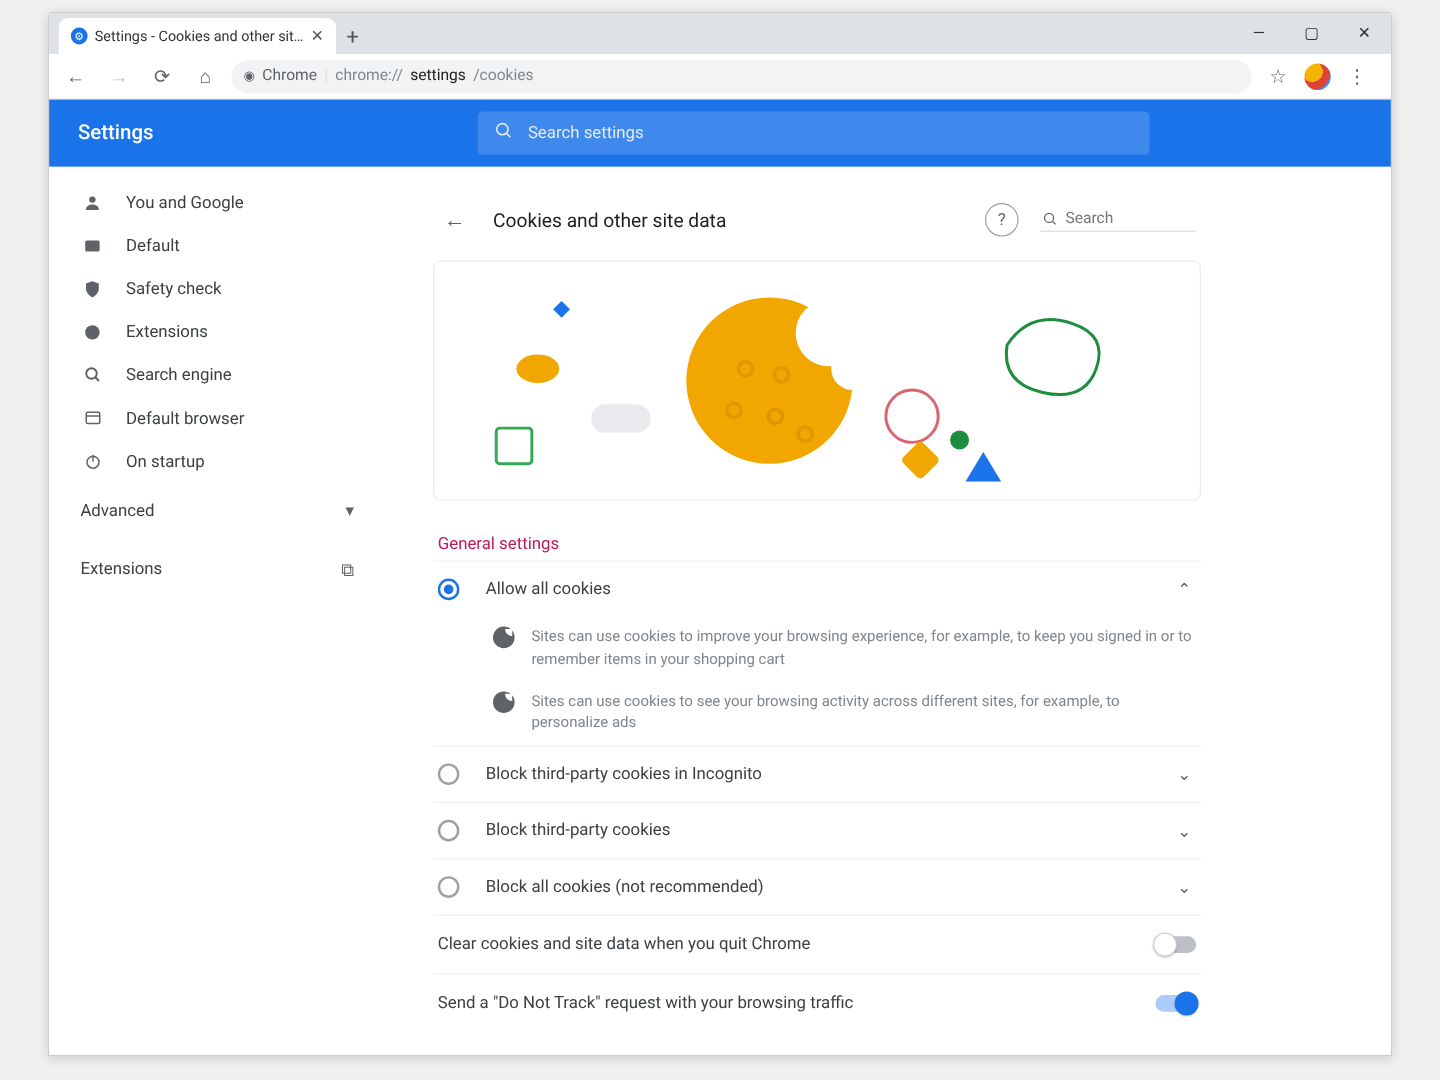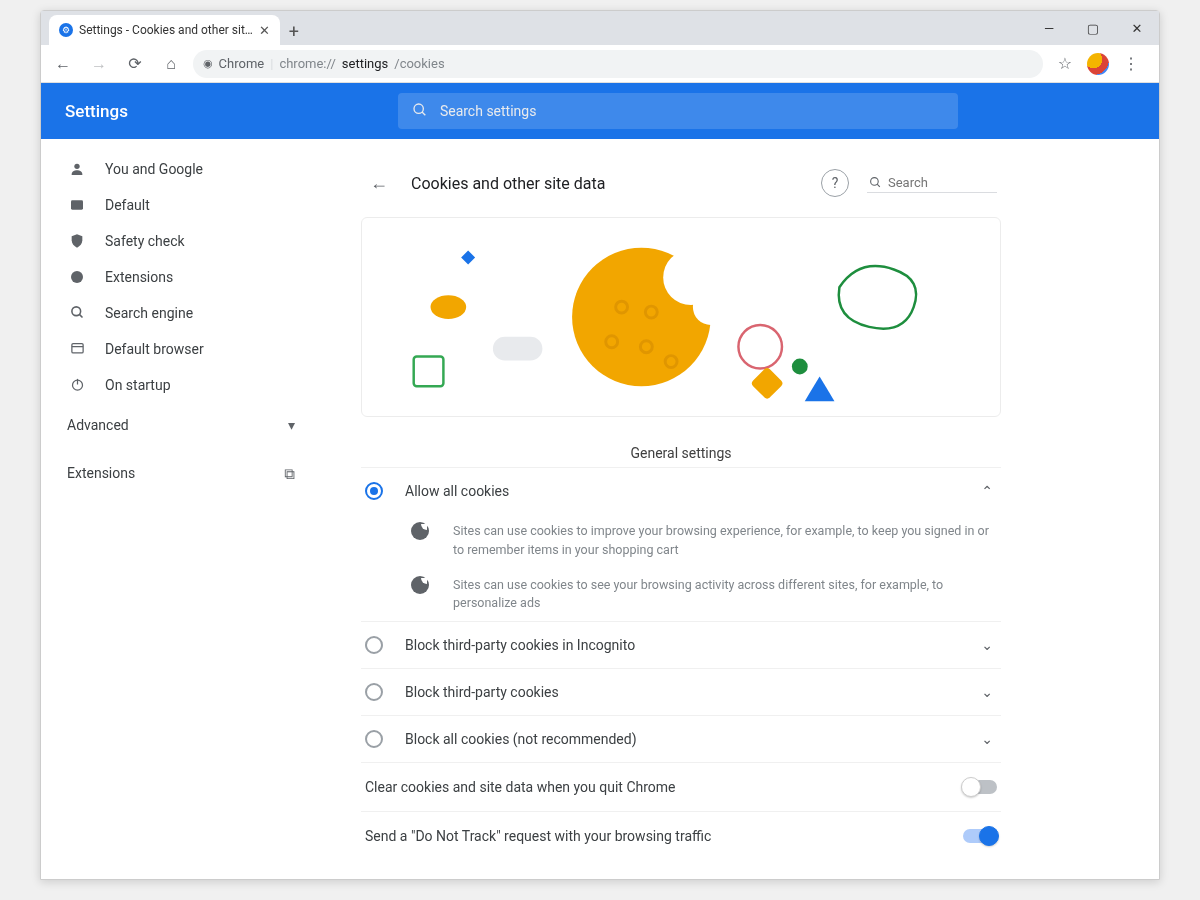--- a/index.html
+++ b/index.html
@@ -49,31 +49,31 @@
   .page-head .back { width:28px; height:28px; display:flex; align-items:center; justify-content:center; color:#5f6368; font-size:18px;}
   .page-head .ptitle { font-size:16px; color:#202124; flex:0 0 auto;}
   .page-head .spacer { flex:1;}
   .page-head .help { width:28px; height:28px; border:1.5px solid #9aa0a6; border-radius:50%; display:flex; align-items:center; justify-content:center; color:#5f6368; font-size:14px;}
   .page-head .psearch { display:flex; align-items:center; gap:6px; border-bottom:1px solid #dadce0; padding:2px 2px; color:#5f6368; font-size:13px; min-width:130px;}
   .page-head .psearch input { border:none; outline:none; font-size:13px; width:90px; color:#3c4043;}
   
   .hero { height:200px; background:#fff; border:1px solid #ececec; border-radius:6px; margin:8px 0 18px; position:relative; overflow:hidden;}
   .hero svg { position:absolute; inset:0; width:100%; height:100%;}
   
-  .sect { font-size:14px; color:#404040; padding:10px 4px 6px;text-align:center;}
+  .sect { font-size:14px; color:#be185d; padding:10px 4px 6px;}
   
   .radio-row { display:flex; align-items:center; padding:14px 4px; border-top:1px solid #f0f0f0;}
   .radio-row:first-of-type { border-top:none;}
   .radio { width:18px; height:18px; border-radius:50%; border:2px solid #9aa0a6; margin-right:22px; position:relative; flex:0 0 18px;}
   .radio.checked { border-color:#1a73e8;}
   .radio.checked::after { content:""; position:absolute; inset:3px; background:#1a73e8; border-radius:50%;}
   .radio-label { font-size:14px; color:#3c4043; flex:1;}
   .chev { color:#5f6368; font-size:14px; padding:0 4px;}
   
-  .desc-row { display:flex; gap:24px; padding:8px 4px 8px 50px;}
+  .desc-row { display:flex; gap:14px; padding:8px 4px 8px 50px;}
   .cookie-dot { width:18px; height:18px; flex:0 0 18px; border-radius:50%; background:#5f6368; position:relative;}
   .cookie-dot::after { content:""; position:absolute; width:6px; height:6px; background:#fff; border-radius:0 0 0 10px; top:2px; right:2px;}
   .desc-text { font-size:12.5px; color:#80868b; line-height:1.5;}
   
   .toggle-row { display:flex; align-items:center; padding:16px 4px; border-top:1px solid #f0f0f0; font-size:14px; color:#3c4043;}
   .toggle-row .label { flex:1;}
   .switch { width:34px; height:14px; border-radius:8px; background:#bdc1c6; position:relative;}
   .switch::after { content:""; position:absolute; width:18px; height:18px; background:#fff; border:1px solid #ccc; border-radius:50%; top:-3px; left:-2px; box-shadow:0 1px 2px rgba(0,0,0,.2);}
   .switch.on { background:#aecbfa;}
   .switch.on::after { left:auto; right:-2px; background:#1a73e8; border-color:#1a73e8;}

